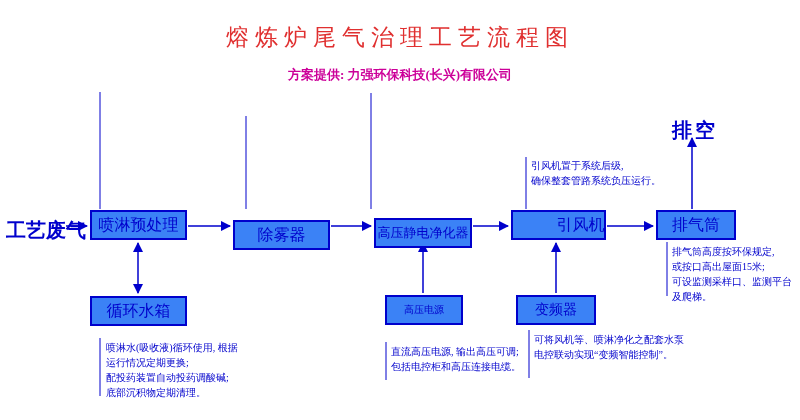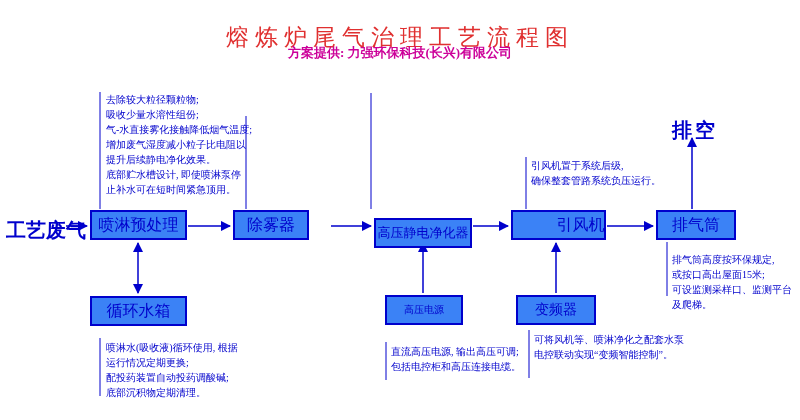--- a/index.html
+++ b/index.html
@@ -5,52 +5,52 @@
   * { margin:0; padding:0; box-sizing:border-box; }
   html,body { background:#fff; }
   body { font-family:"Liberation Serif","DejaVu Serif",serif; }
   .canvas { position:relative; width:800px; height:420px; background:#fff; overflow:hidden; }
 
   .title {
     position:absolute; top:22px; left:0; width:100%; text-align:center;
     font-size:23px; letter-spacing:6px; color:var(--title-color,#e03030);
   }
   .subtitle {
-    position:absolute; top:44px; left:0; width:100%; text-align:center;
+    position:absolute; top:66px; left:0; width:100%; text-align:center;
     font-size:13px; font-weight:bold; color:var(--subtitle-color,#cc0099);
   }
 
   .box {
     position:absolute; height:30px; border:2px solid var(--accent,#0000cc);
     color:var(--accent,#0000cc); background:#3b82f6;
     display:flex; align-items:center; justify-content:center;
     font-size:16px; white-space:nowrap;
   }
   .b-spray    { left:90px;  top:210px; width:97px; }
-  .b-demister { left:233px; top:210px; width:76px;text-align:right; }
+  .b-demister { left:233px; top:220px; width:97px;text-align:right; }
   .b-esp      { left:374px; top:210px; width:98px; font-size:13px;margin-top:8px; }
   .b-fan      { left:511px; top:210px; width:95px;padding-left:44px; }
   .b-stack    { left:656px; top:210px; width:80px; }
   .b-tank     { left:90px;  top:296px; width:97px; }
   .b-hv       { left:385px; top:295px; width:78px; font-size:10px; }
   .b-vfd      { left:516px; top:295px; width:80px; font-size:14px; }
 
   .flow-label { position:absolute; color:var(--accent,#0000cc); font-size:20px; font-weight:bold; white-space:nowrap; }
   .inlet  { left:6px;  top:217px; }
   .outlet { left:672px; top:117px; letter-spacing:3px; }
 
   .note {
     position:absolute; color:var(--accent,#0000cc);
     font-size:10px; line-height:15px; white-space:pre-line;
   }
   .n-spray    { left:106px; top:92px;  width:162px; }
   .n-demister { left:251px; top:116px; width:132px; }
   .n-esp      { left:376px; top:93px;  width:200px; }
   .n-fan      { left:531px; top:158px; width:140px; }
-  .n-stack    { left:672px; top:252px; width:122px; }
+  .n-stack    { left:672px; top:244px; width:122px; }
   .n-tank     { left:106px; top:340px; width:156px; }
   .n-hv       { left:391px; top:344px; width:142px; }
   .n-vfd      { left:534px; top:332px; width:164px; }
 
   svg.connectors { position:absolute; left:0; top:0; pointer-events:none; }
   svg.connectors line { stroke:var(--accent,#0000cc); stroke-width:1.5; }
   svg.connectors line.leader { stroke-width:1; }
   svg.connectors marker path { fill:var(--accent,#0000cc); }
 </style>
 </head>
@@ -92,27 +92,20 @@
 
   <div class="box b-spray">喷淋预处理</div>
   <div class="box b-demister">除雾器</div>
   <div class="box b-esp">高压静电净化器</div>
   <div class="box b-fan">引风机</div>
   <div class="box b-stack">排气筒</div>
   <div class="box b-tank">循环水箱</div>
   <div class="box b-hv">高压电源</div>
   <div class="box b-vfd">变频器</div>
 
-  <div class="note n-spray">去除较大粒径颗粒物;
-吸收少量水溶性组份;
-气-水直接雾化接触降低烟气温度;
-增加废气湿度减小粒子比电阻以
-提升后续静电净化效果。
-底部贮水槽设计, 即使喷淋泵停
-止补水可在短时间紧急顶用。</div>
   <div class="note n-fan">引风机置于系统后级,
 确保整套管路系统负压运行。</div>
   <div class="note n-stack">排气筒高度按环保规定,
 或按口高出屋面15米;
 可设监测采样口、监测平台及爬梯。</div>
   <div class="note n-tank">喷淋水(吸收液)循环使用, 根据
 运行情况定期更换;
 配投药装置自动投药调酸碱;
 底部沉积物定期清理。</div>
   <div class="note n-hv">直流高压电源, 输出高压可调;

